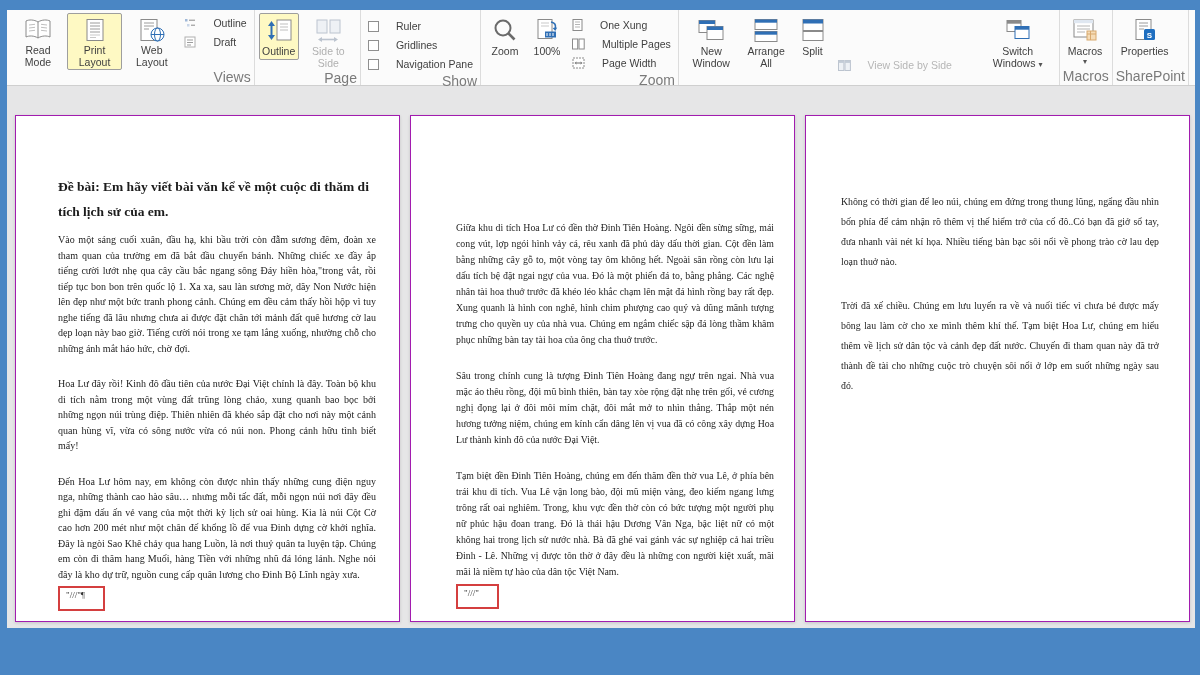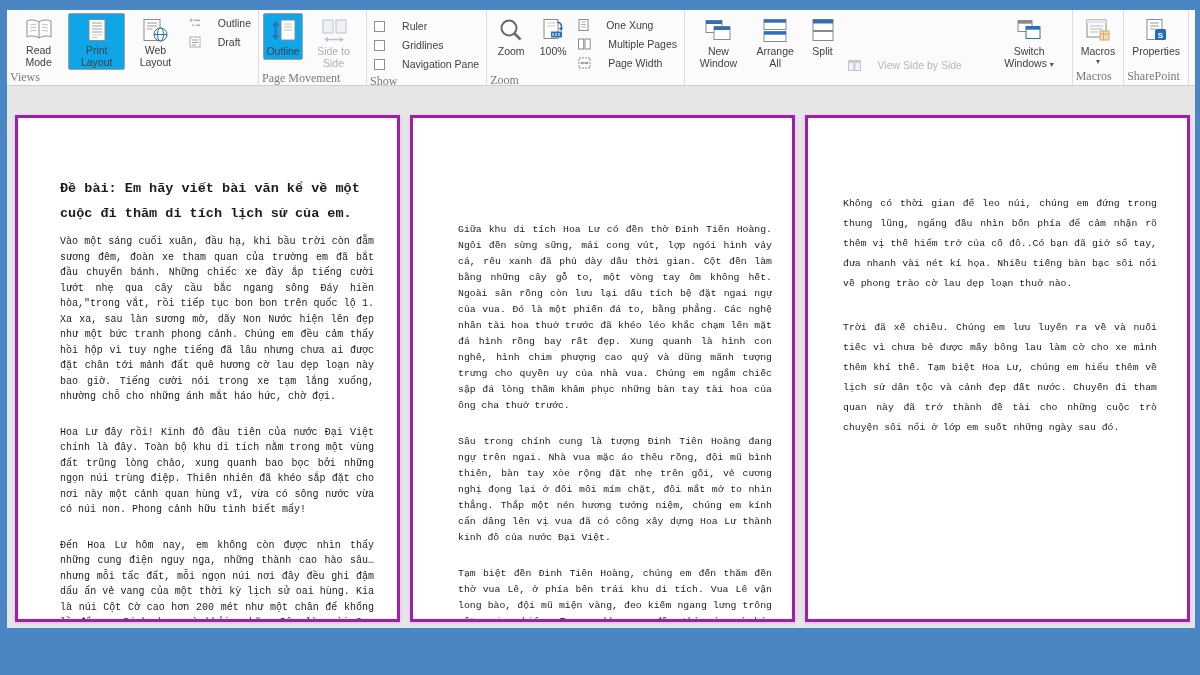--- a/index.html
+++ b/index.html
@@ -6,39 +6,39 @@
   html,body { width:1200px; height:675px; }
   body { font-family:"Liberation Sans", sans-serif; }
   .stage { position:relative; width:1200px; height:675px; background:#4a86c4; overflow:hidden; }
 
   
   .ribbon { position:absolute; left:7px; top:10px; width:1188px; height:76px;
             background:#fbfbfb; border-bottom:1px solid #cfcfcf;
             display:flex; align-items:stretch; font-size:10.5px; color:#3f3f3f; }
   .rgroup { display:flex; flex-direction:column; border-right:1px solid #dcdcdc; padding:2px 3px 0 3px; }
   .rgroup-content { flex:1; display:flex; align-items:flex-start; }
-  .rgroup-label { height:15px; line-height:13px; text-align:left; color:#7a7a7a; font-size:12px;font-family:Liberation Serif, serif; }
+  .rgroup-label { height:15px; line-height:13px; text-align:right; color:#7a7a7a; font-size:14px; }
   .bigbtn { display:flex; flex-direction:column; align-items:center; justify-content:flex-start;
             padding:4px 3px 1px 3px; margin:1px; border:1px solid transparent; border-radius:2px;
             text-align:center; line-height:11.5px; cursor:default; min-width:40px; }
   .bigbtn .blabel { margin-top:3px; }
-  .bigbtn.selected { background:#0ea5e9; border-color:#9e9e9e; }
+  .bigbtn.selected { background:#fef9c3; border-color:#9e9e9e; }
   .bigbtn.disabled { color:#b0b0b0; }
   .stackcol { display:flex; flex-direction:column; justify-content:flex-start; padding:3px 2px; gap:3px; }
   .smallbtn { display:flex; align-items:center; gap:17px; height:16px; white-space:nowrap; padding:0 2px;text-align:center; }
   .smallbtn.disabled { color:#b6b6b6;margin-top:40px; }
   .cb { width:11px; height:11px; background:#fff; border:1px solid #8f8f8f; flex:0 0 auto; }
   .caret { font-size:8px; color:#555; line-height:8px; }
   .filler { flex:1; border-right:none; }
 
   
   .docarea { position:absolute; left:7px; top:86px; width:1188px; height:542px; background:#e6e6e7; }
   .page { position:absolute; top:29px; width:385px; height:507px; background:#ffffff;
-          border:3px solid #a21caf; box-shadow:0 1px 3px rgba(0,0,0,.15);
-          font-family:Liberation Mono, monospace; color:#1c1c1c; overflow:hidden; }
+          border:1px solid #a21caf; box-shadow:0 1px 3px rgba(0,0,0,.15);
+          font-family:Liberation Serif, serif; color:#1c1c1c; overflow:hidden; }
   .page-1 { left:8px;   padding:58px 23px 0 42px; font-size:10px;  line-height:15.5px; }
   .page-2 { left:403px; padding:104px 20px 0 45px; font-size:9.8px; line-height:16px; }
   .page-3 { left:798px; padding:76px 30px 0 35px; font-size:9.8px; line-height:20px; }
   .page p { text-align:justify; }
   .page-1 p { margin-bottom:20px; }
   .page-2 p { margin-bottom:20px; }
   .page-3 p { margin-bottom:24px; }
   .doc-title { font-size:13.5px; font-weight:bold; line-height:25px; margin-bottom:8px; text-align:left; }
   .marker { display:inline-block; border:2px solid #d43f3f; padding:2px 18px 8px 6px;
             font-size:9px; line-height:11px; margin-top:0; color:#333; }

